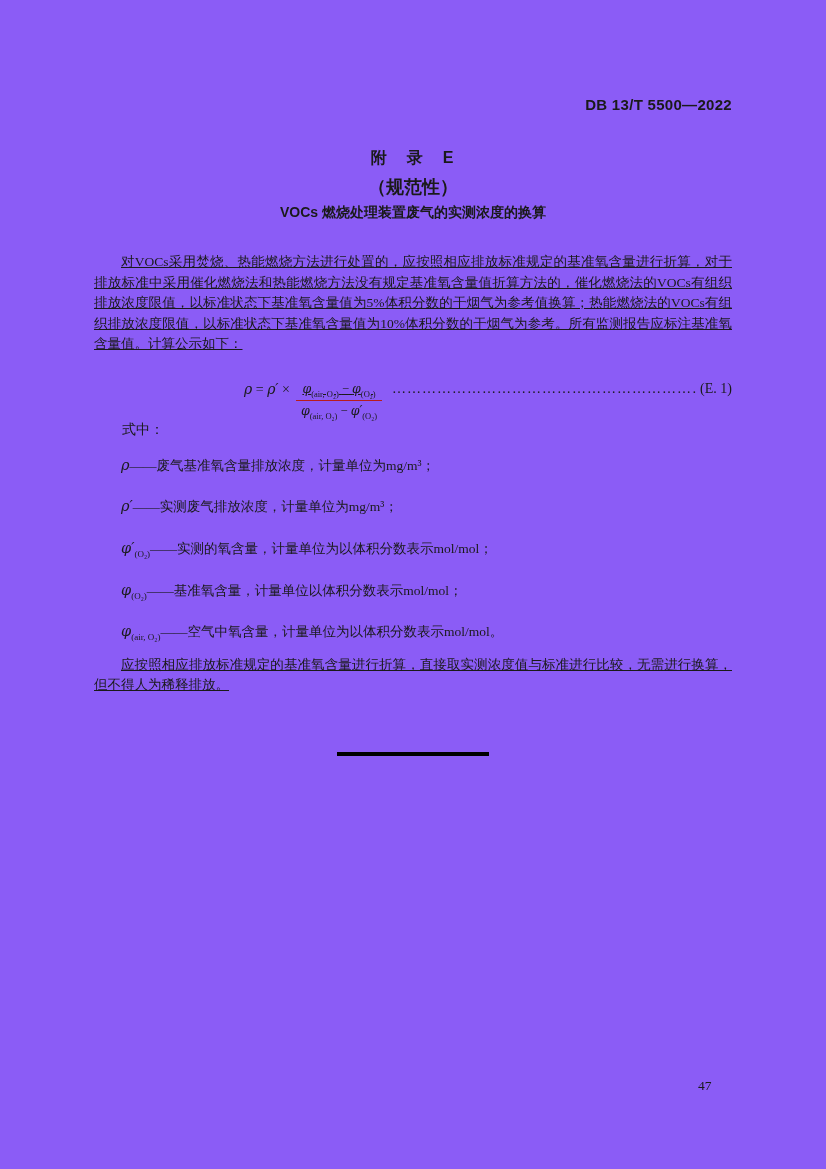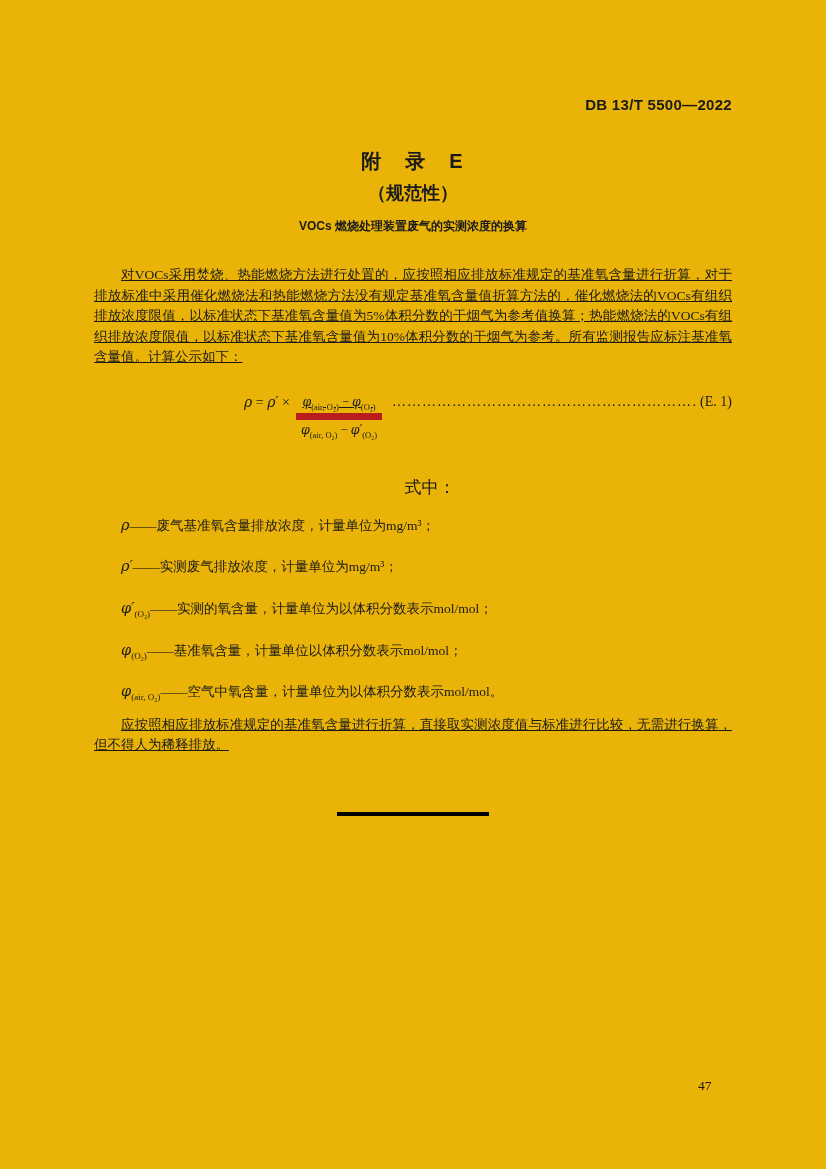--- a/index.html
+++ b/index.html
@@ -2,21 +2,21 @@
 <html><head>
 <meta charset="utf-8">
 <style>
   * { margin: 0; padding: 0; box-sizing: border-box; }
   html, body { background: #e8e8e8; }
   .page {
     position: relative;
     width: 826px;
     height: 1169px;
     margin: 0 auto;
-    background: #eab308;
+    background: #8b5cf6;
     color: #1a1a1a;
     font-family: "Liberation Serif", "DejaVu Serif", serif;
     overflow: hidden;
   }
   .doc-header {
     position: absolute;
     top: 96px;
     right: 94px;
     font-family: "Liberation Sans", "DejaVu Sans", sans-serif;
     font-weight: 700;
@@ -25,34 +25,34 @@
   }
   .content {
     position: absolute;
     left: 94px;
     right: 94px;
     top: 148px;
   }
   .title-block { text-align: center; }
   .title-l1 {
     font-weight: 700;
-    font-size: 20px;
+    font-size: 16px;
     letter-spacing: 2px;
     font-family: "Liberation Sans", "DejaVu Sans", sans-serif;
   }
   .title-l2 {
     font-weight: 700;
     font-size: 18px;
     margin-top: 6px;
     font-family: "Liberation Sans", "DejaVu Sans", sans-serif;
   }
   .title-l3 {
     font-weight: 700;
-    font-size: 12px;
-    margin-top: 13px;
+    font-size: 14px;
+    margin-top: 5px;
     font-family: "Liberation Sans", "DejaVu Sans", sans-serif;
   }
   .body-para {
     margin-top: 30px;
     font-size: 13.5px;
     line-height: 20.5px;
     text-align: justify;
   }
   .indent { text-indent: 2em; text-decoration: underline; }
   .formula-row {
@@ -64,36 +64,34 @@
   }
   .formula-lhs { white-space: nowrap; }
   .formula-lhs i, .frac i, .sym { font-style: italic; font-family: "DejaVu Serif", serif; }
   .frac {
     display: inline-block;
     text-align: center;
     margin: 0 6px;
     vertical-align: middle;
     font-size: 12.5px;
   }
-  .frac .num { display: block; border-bottom: 7px solid #b91c1c; padding: 0 5px 2px; text-decoration: underline; }
+  .frac .num { display: block; border-bottom: 1px solid #b91c1c; padding: 0 5px 2px; text-decoration: underline; }
   .frac .den { display: block; padding: 2px 5px 0; }
   .frac sub { font-size: 8.5px; }
   .dots {
     flex: 1;
     overflow: hidden;
     white-space: nowrap;
     letter-spacing: 1px;
     margin: 0 4px;
   }
   .eq-label { white-space: nowrap; }
   .where-label {
-    margin-top: 36px;
-    font-size: 17px;
+    font-size: 14px;
     text-indent: 2em;
-    text-align: center;
   }
   .definitions { margin-top: 6px; }
   .def-row {
     margin-top: 16px;
     font-size: 13.5px;
     line-height: 20px;
     padding-left: 2em;
   }
   .def-row .sym { font-size: 14.5px; }
   .def-row sub { font-size: 9px; }

